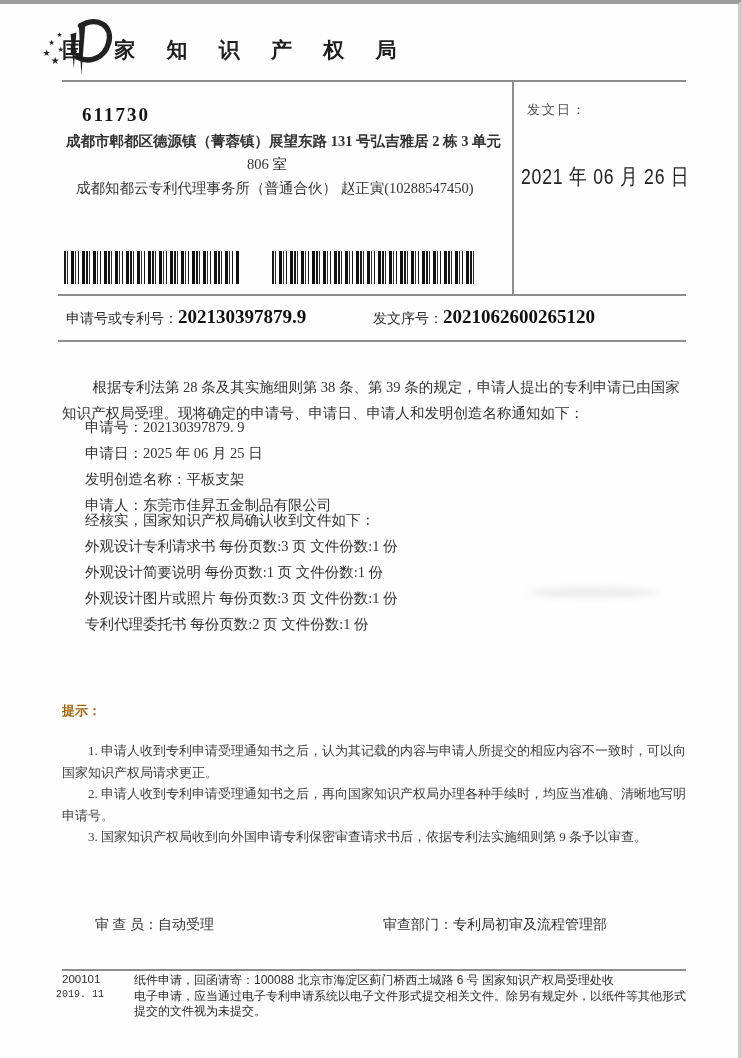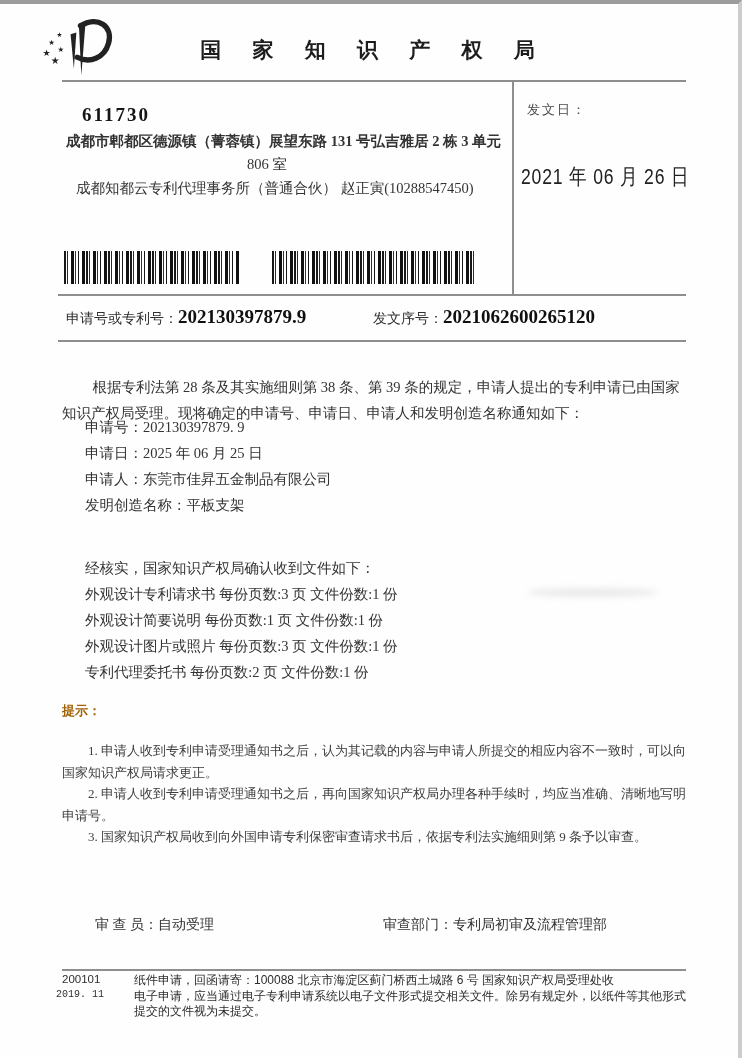--- a/index.html
+++ b/index.html
@@ -6,21 +6,21 @@
   .page{
     position:relative;width:742px;height:1058px;margin:0 auto;
     background:#fefefe;overflow:hidden;box-sizing:border-box;
     border-top:4px solid #9c9c9c;border-right:4px solid #cccccc;
     font-family:"Liberation Serif","DejaVu Serif",serif;color:#3a3a3a;
   }
   .rule{position:absolute;height:2px;background:#8e8e8e;}
   .vline{position:absolute;width:2px;background:#8e8e8e;}
 
   .agency-title{
-    position:absolute;top:32px;left:62px;width:624px;text-align:center;
+    position:absolute;top:32px;left:62px;width:624px;text-align:left;
     font-size:21px;font-weight:bold;letter-spacing:13px;color:#1d1d1d;white-space:nowrap;
   }
   .logo{position:absolute;left:36px;top:12px;width:84px;height:66px;}
 
   .dispatch-label{position:absolute;left:527px;top:97px;font-size:13px;color:#4c4c4c;letter-spacing:2px;}
   .dispatch-date{
     position:absolute;left:521px;top:158px;font-size:22px;color:#202020;
     font-family:"Liberation Sans","DejaVu Sans",sans-serif;
     transform:scaleX(0.8);transform-origin:0 0;white-space:nowrap;letter-spacing:1px;
   }
@@ -47,21 +47,21 @@
   .doc-title{
     position:absolute;top:343px;left:62px;width:624px;text-align:center;
     font-size:17px;font-weight:bold;letter-spacing:10px;color:#191919;white-space:nowrap;
   }
   .intro{
     position:absolute;top:370px;left:62px;width:628px;
     font-size:14.5px;line-height:26px;text-indent:2.1em;color:#333;margin:0;
   }
   .fields{position:absolute;top:410px;left:85px;font-size:14.5px;line-height:26px;color:#333;}
   .fields .row{white-space:nowrap;}
-  .received{position:absolute;top:503px;left:85px;font-size:14.5px;line-height:26px;color:#333;margin-top:48px;}
+  .received{position:absolute;top:503px;left:85px;font-size:14.5px;line-height:26px;color:#333;}
   .received .row{white-space:nowrap;}
 
   .artifact{position:absolute;left:528px;top:584px;width:130px;height:9px;background:rgba(165,165,165,0.22);border-radius:50%;filter:blur(3px);}
 
   .tips-heading{position:absolute;top:698px;left:62px;font-size:13px;color:#a16207;font-weight:bold;}
   .tips{position:absolute;top:736px;left:62px;width:630px;font-size:13px;line-height:21.5px;color:#3d3d3d;}
   .tips p{margin:0;text-indent:2em;}
 
   .signoff-examiner{position:absolute;left:95px;top:912px;font-size:14px;color:#333;white-space:nowrap;}
   .signoff-dept{position:absolute;left:383px;top:912px;font-size:14px;color:#333;white-space:nowrap;}
@@ -111,22 +111,22 @@
   <div class="numrow-serial">
     <span class="numrow-label">发文序号：</span><span class="numrow-value">2021062600265120</span>
   </div>
   <div class="rule" style="top:336px;left:58px;width:628px;"></div>
 
   <p class="intro">根据专利法第 28 条及其实施细则第 38 条、第 39 条的规定，申请人提出的专利申请已由国家知识产权局受理。现将确定的申请号、申请日、申请人和发明创造名称通知如下：</p>
 
   <div class="fields">
     <div class="row"><span>申请号：</span><span>202130397879. 9</span></div>
     <div class="row"><span>申请日：</span><span>2025 年 06 月 25 日</span></div>
+    <div class="row"><span>发明创造名称：</span><span>平板支架</span></div>
     <div class="row"><span>申请人：</span><span>东莞市佳昇五金制品有限公司</span></div>
-    <div class="row"><span>发明创造名称：</span><span>平板支架</span></div>
   </div>
 
   <div class="received">
     <div class="row">经核实，国家知识产权局确认收到文件如下：</div>
     <div class="row">外观设计专利请求书 每份页数:3 页  文件份数:1 份</div>
     <div class="row">外观设计简要说明 每份页数:1 页  文件份数:1 份</div>
     <div class="row">外观设计图片或照片 每份页数:3 页  文件份数:1 份</div>
     <div class="row">专利代理委托书 每份页数:2 页  文件份数:1 份</div>
   </div>
 

